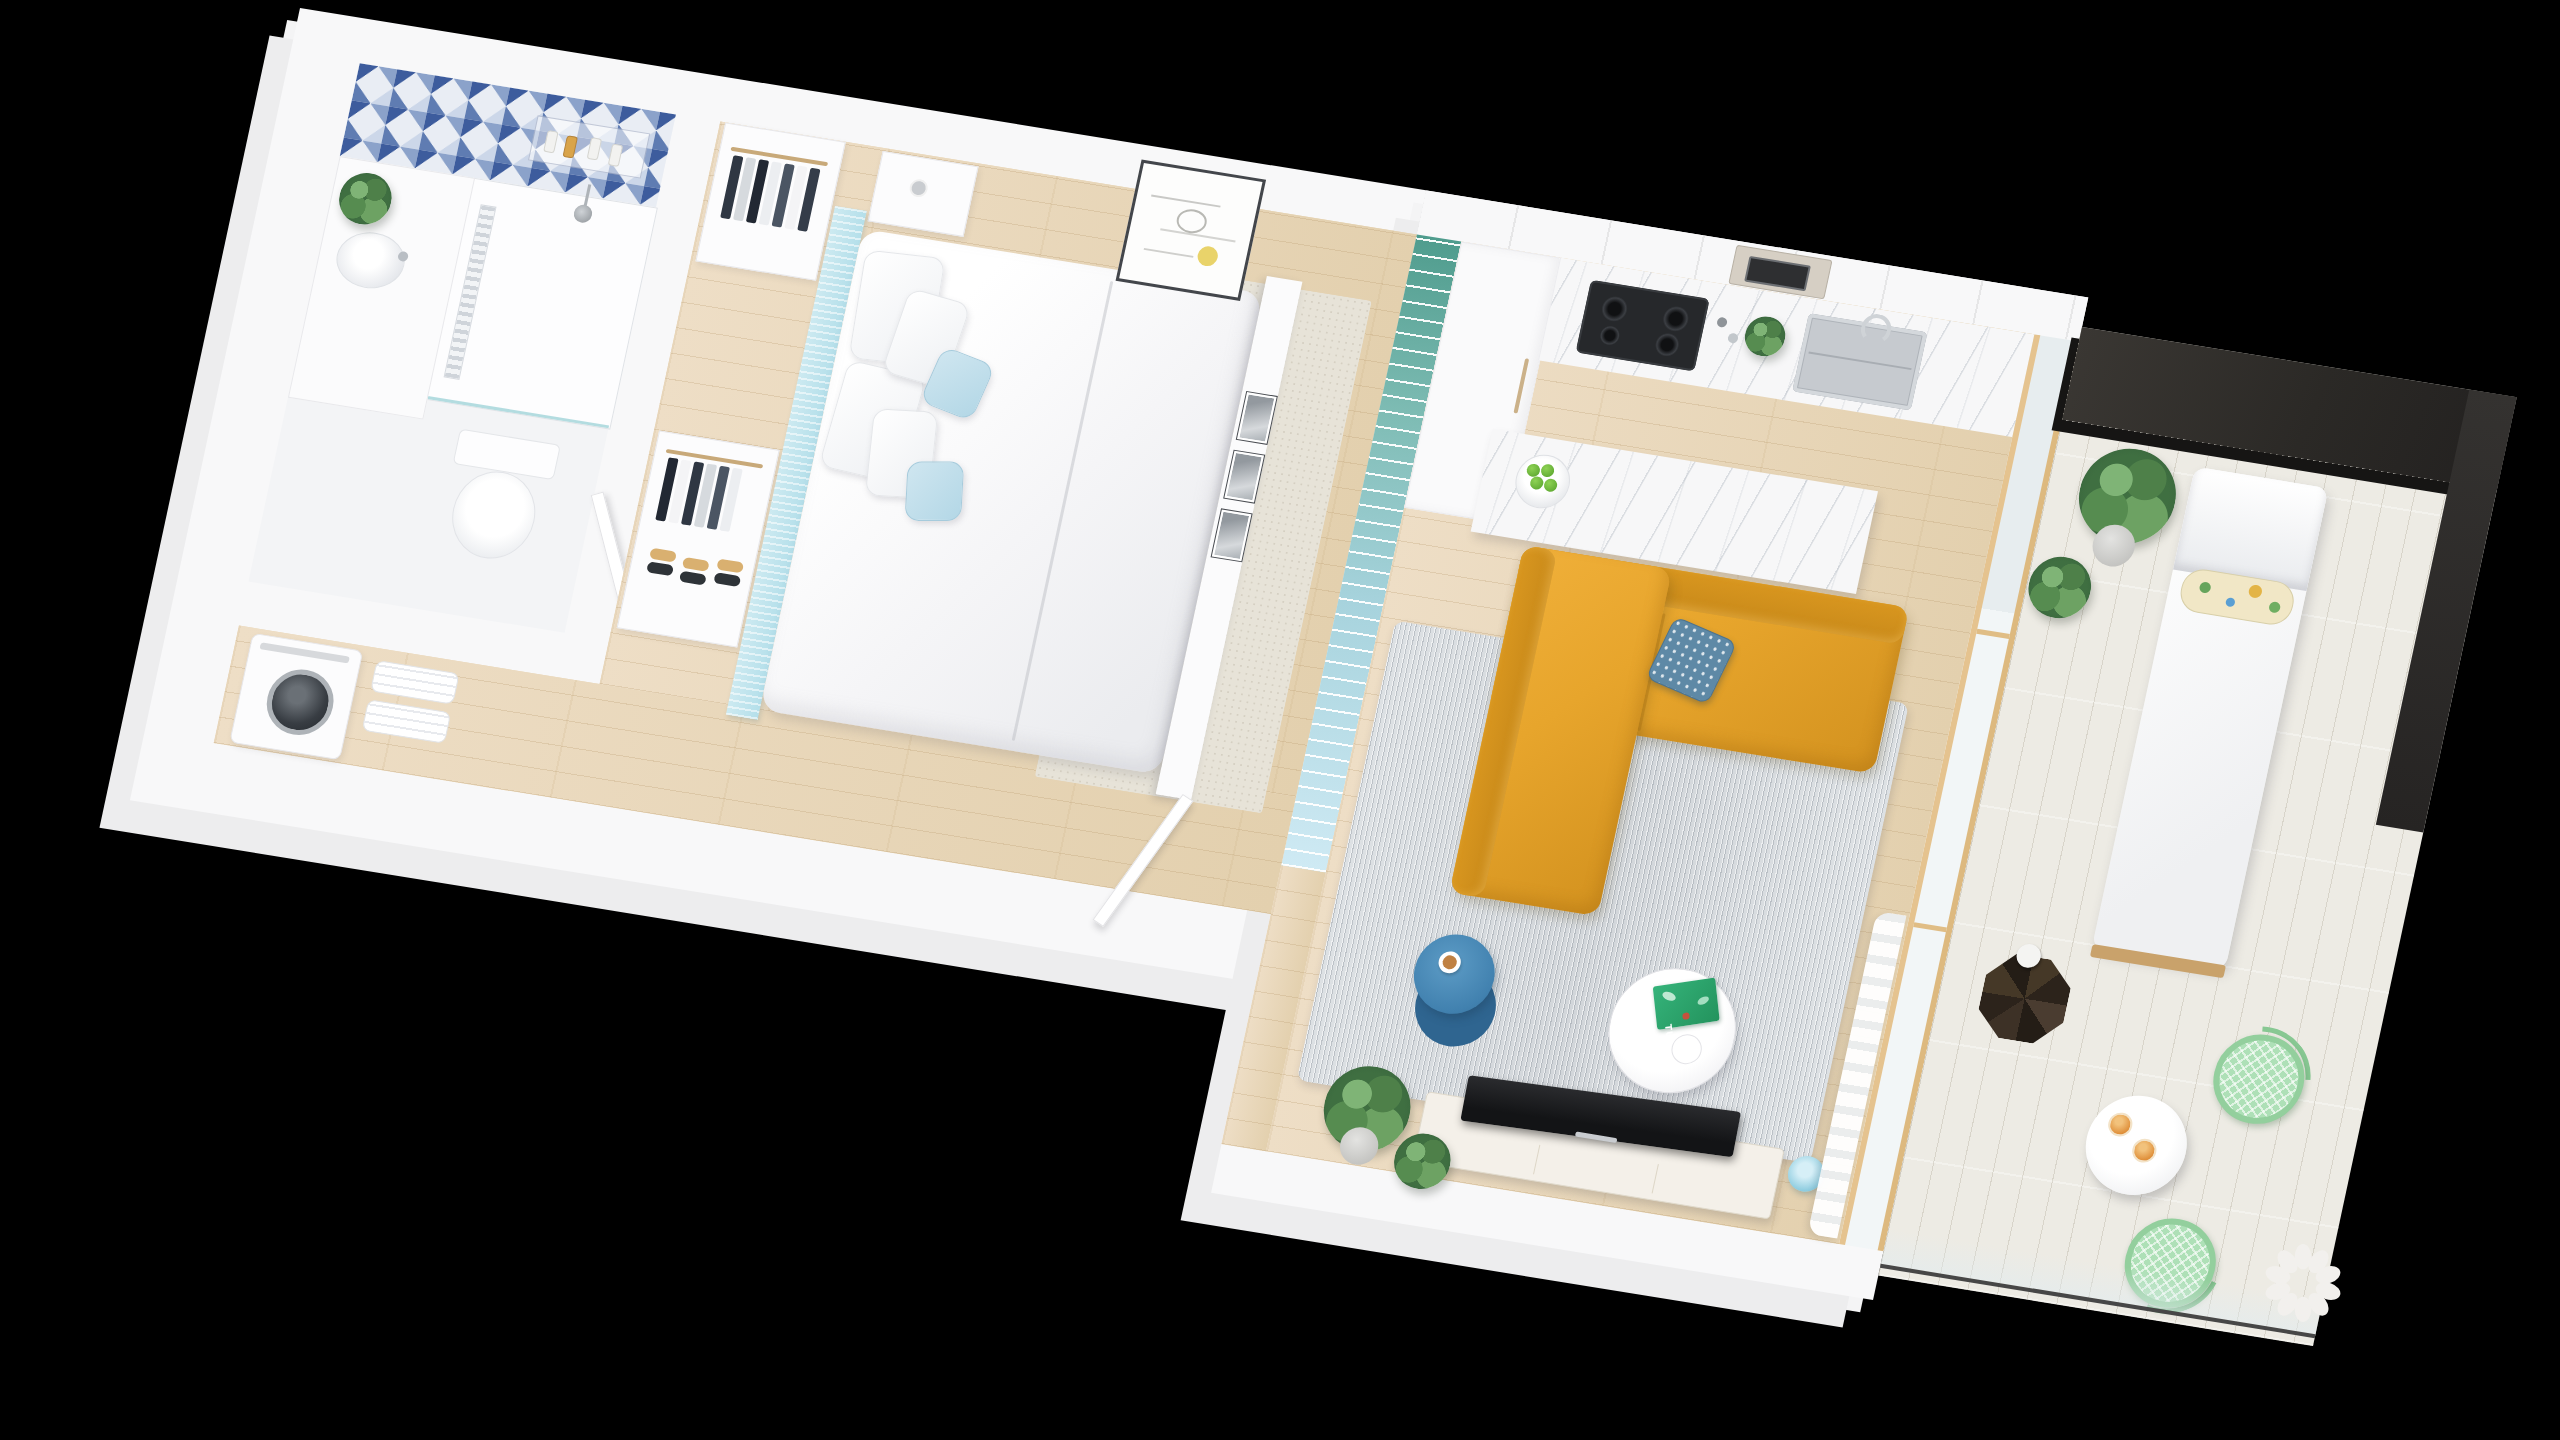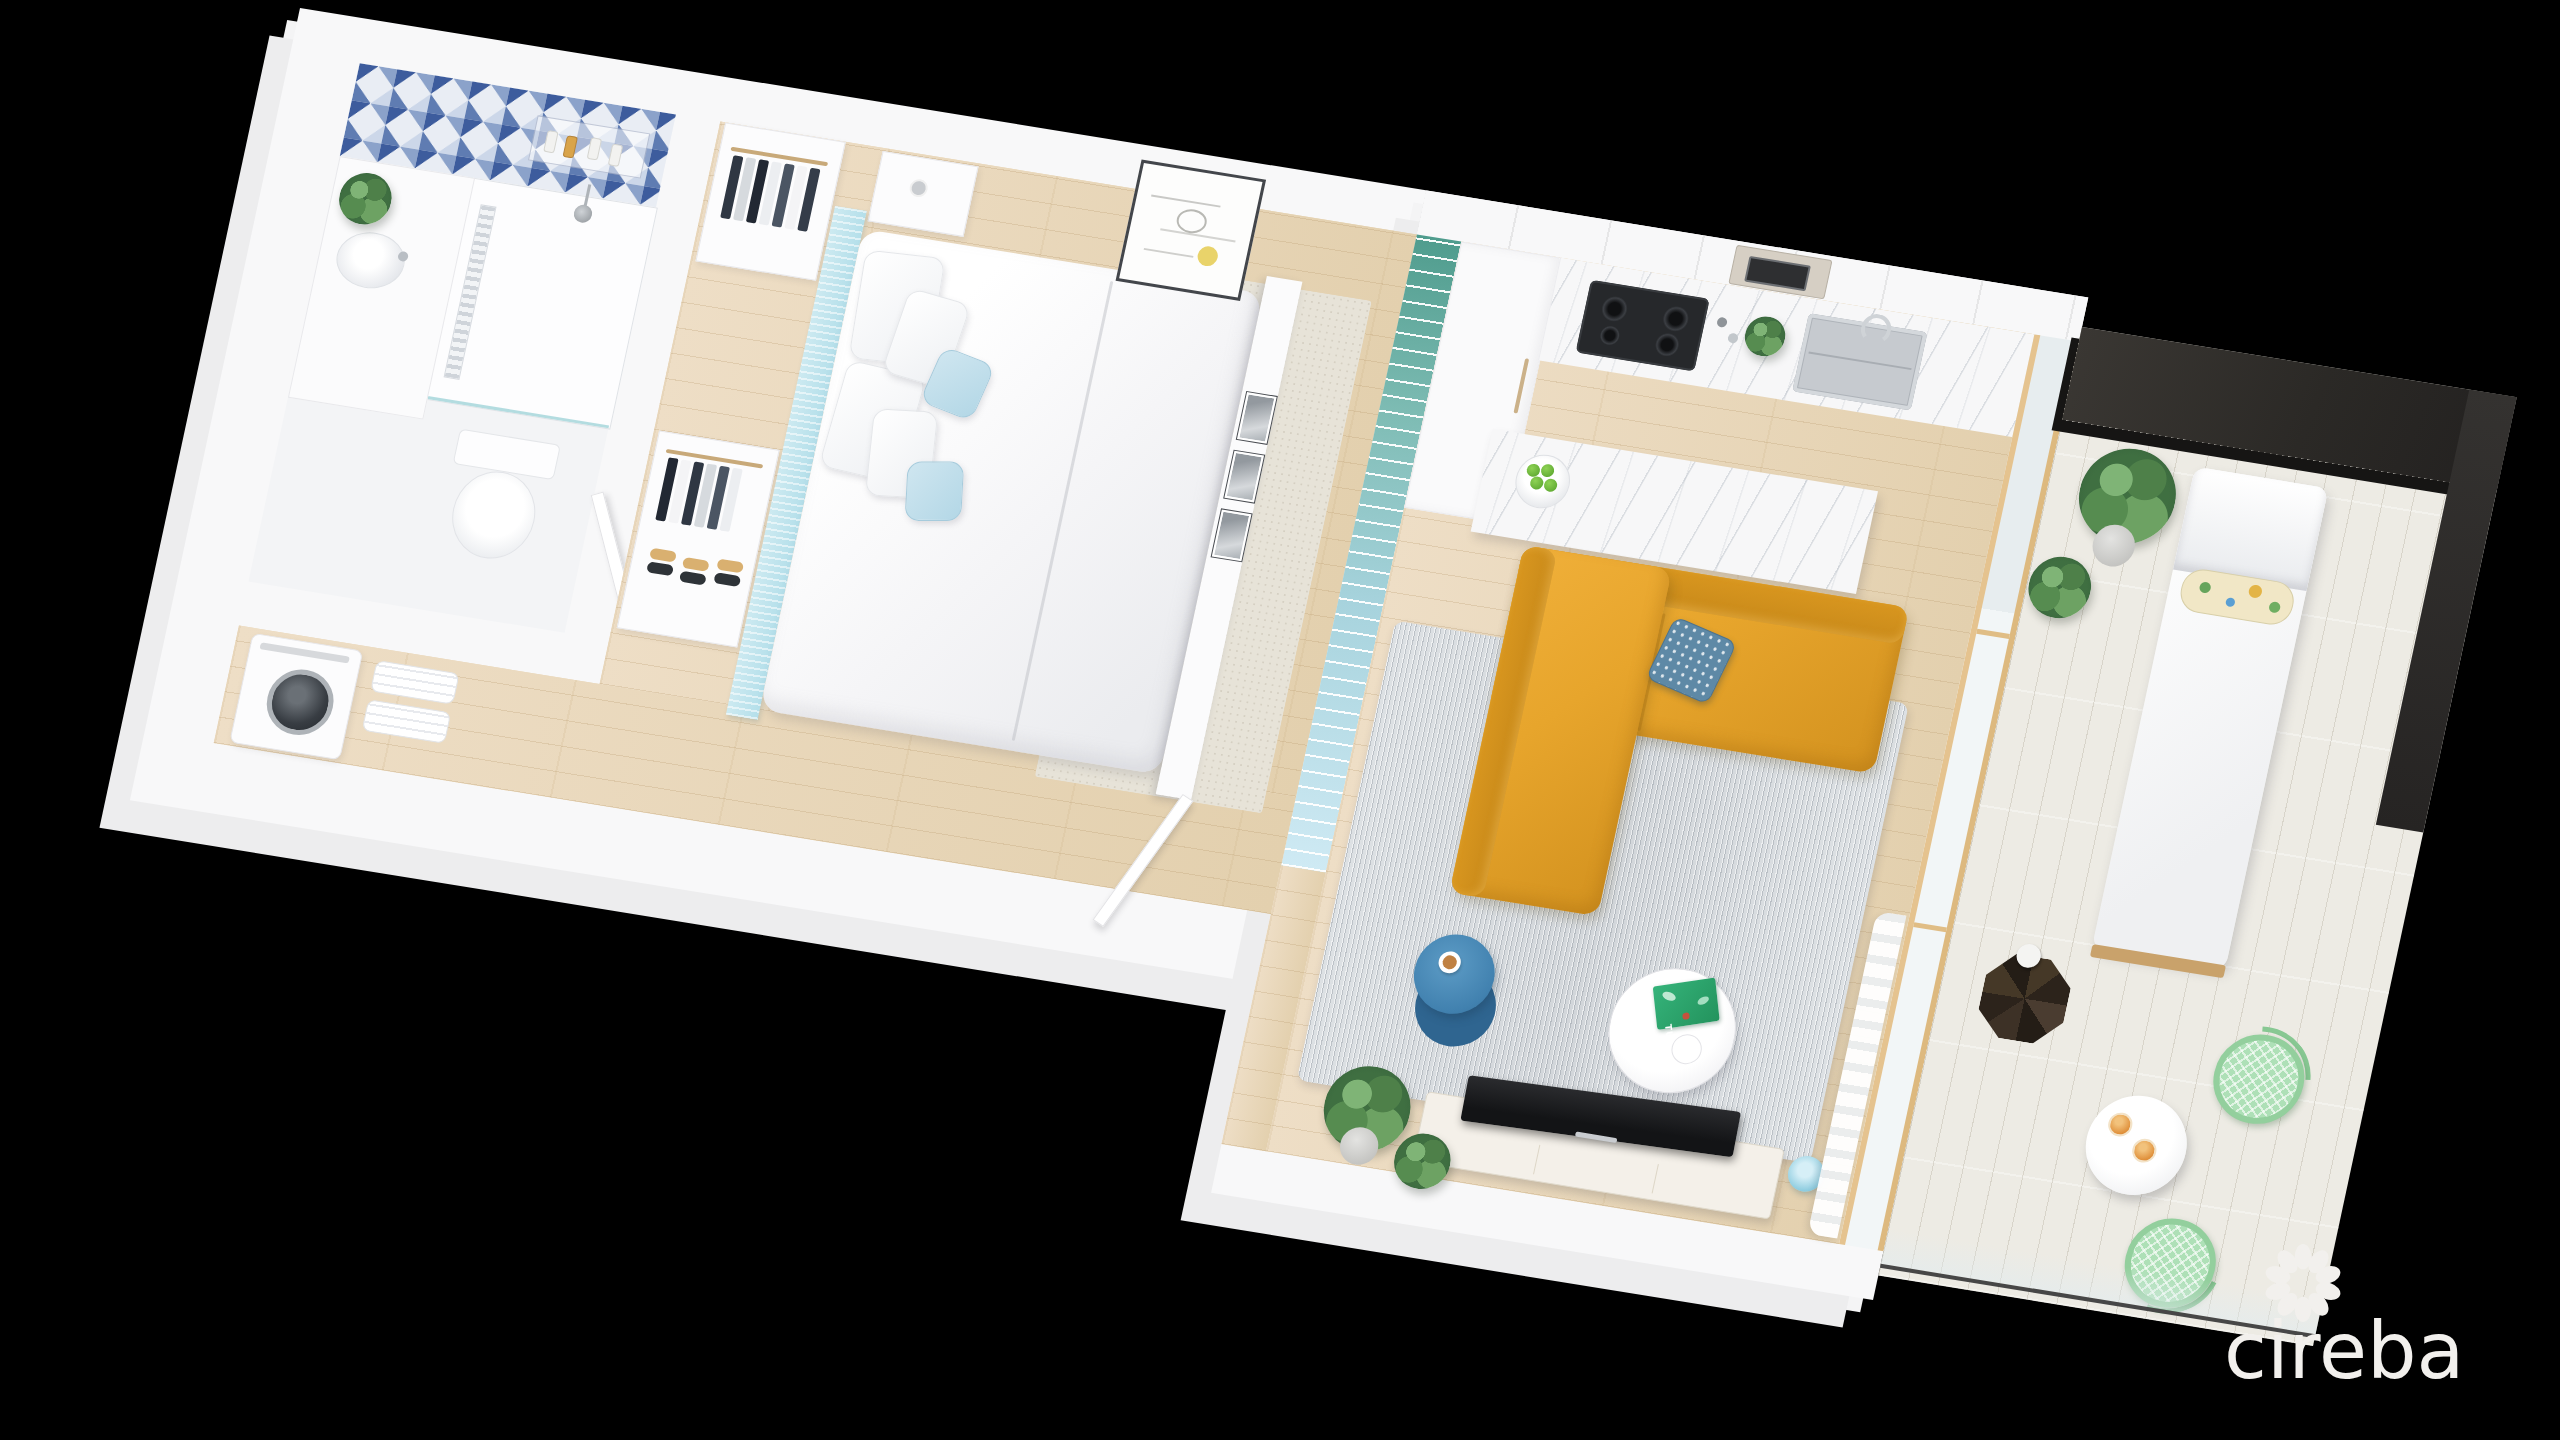--- a/index.html
+++ b/index.html
@@ -448,15 +448,14 @@
         <ellipse cx="40" cy="13" rx="8.5" ry="13" transform="rotate(72 40 40)"></ellipse>
         <ellipse cx="40" cy="13" rx="8.5" ry="13" transform="rotate(108 40 40)"></ellipse>
         <ellipse cx="40" cy="13" rx="8.5" ry="13" transform="rotate(144 40 40)"></ellipse>
         <ellipse cx="40" cy="13" rx="8.5" ry="13" transform="rotate(180 40 40)"></ellipse>
         <ellipse cx="40" cy="13" rx="8.5" ry="13" transform="rotate(216 40 40)"></ellipse>
         <ellipse cx="40" cy="13" rx="8.5" ry="13" transform="rotate(252 40 40)"></ellipse>
         <ellipse cx="40" cy="13" rx="8.5" ry="13" transform="rotate(288 40 40)"></ellipse>
         <ellipse cx="40" cy="13" rx="8.5" ry="13" transform="rotate(324 40 40)"></ellipse>
       </g>
     </svg>
-    <div id="wm-text">cireba</div>
   </div>
 </div>
 
 </body></html>

